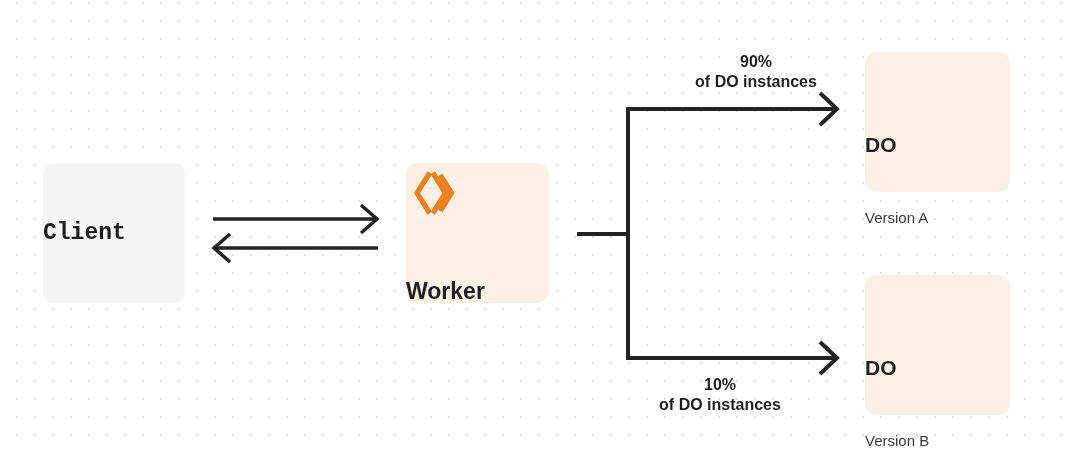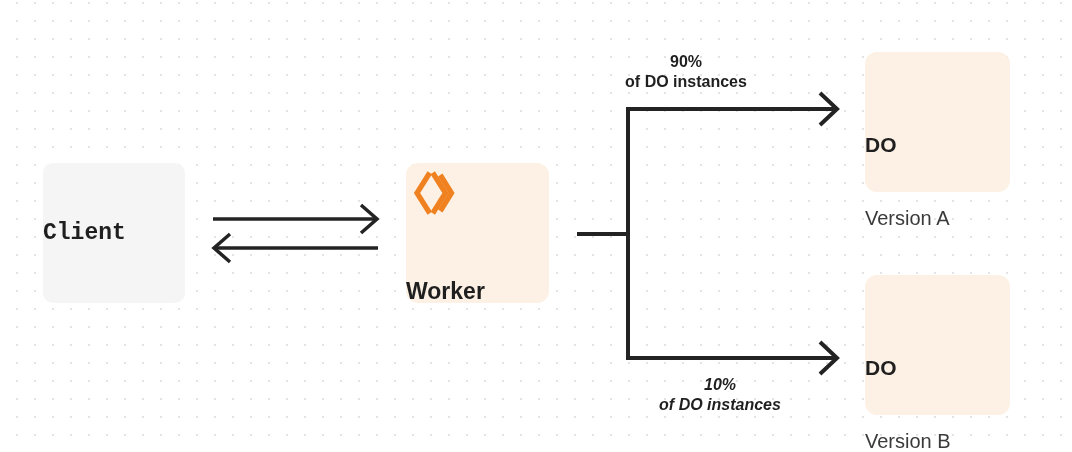--- a/index.html
+++ b/index.html
@@ -43,32 +43,32 @@
   }
   .worker-node .big-label{font-size:23px;font-weight:700;color:var(--text);margin-top:14px;line-height:24px;}
   .do-node{
     width:145px;height:140px;left:865px;
     background:var(--cream);border-radius:12px;
     padding-top:10px;
   }
   .do-node.a{top:52px;}
   .do-node.b{top:275px;}
   .do-title{font-size:21px;font-weight:700;color:var(--text);margin-top:24px;line-height:21px;}
-  .do-subtitle{font-size:20px;font-weight:400;color:var(--subtext);margin-top:4px;line-height:22px;}
+  .do-subtitle{font-size:15px;font-weight:400;color:var(--subtext);margin-top:4px;line-height:22px;}
   .worker-icon-svg{display:block;}
   .worker-icon-svg path{stroke:var(--orange);fill:none;stroke-width:7;stroke-linecap:butt;stroke-linejoin:miter;}
   .globe-svg .globe-stroke{stroke:var(--orange);fill:none;stroke-width:4.5;}
   .globe-svg .globe-dot{fill:var(--orange);stroke:var(--cream);stroke-width:3;}
   .edge-label{
     position:absolute;width:220px;text-align:center;
     font-size:16px;font-weight:700;color:var(--text);line-height:20px;
   }
   .edge-label span{display:block;}
-  .edge-label.top{left:576px;top:52px;}
-  .edge-label.bottom{left:610px;top:375px;font-style:italic;}
+  .edge-label.top{left:646px;top:52px;}
+  .edge-label.bottom{left:610px;top:375px;}
 </style>
 </head>
 <body>
 
 <div class="canvas">
 
   <svg class="edges" width="1072" height="452" viewBox="0 0 1072 452">
 
     <g>
       <path class="edge-path" stroke-width="3.5" d="M213 219 H375"></path>

